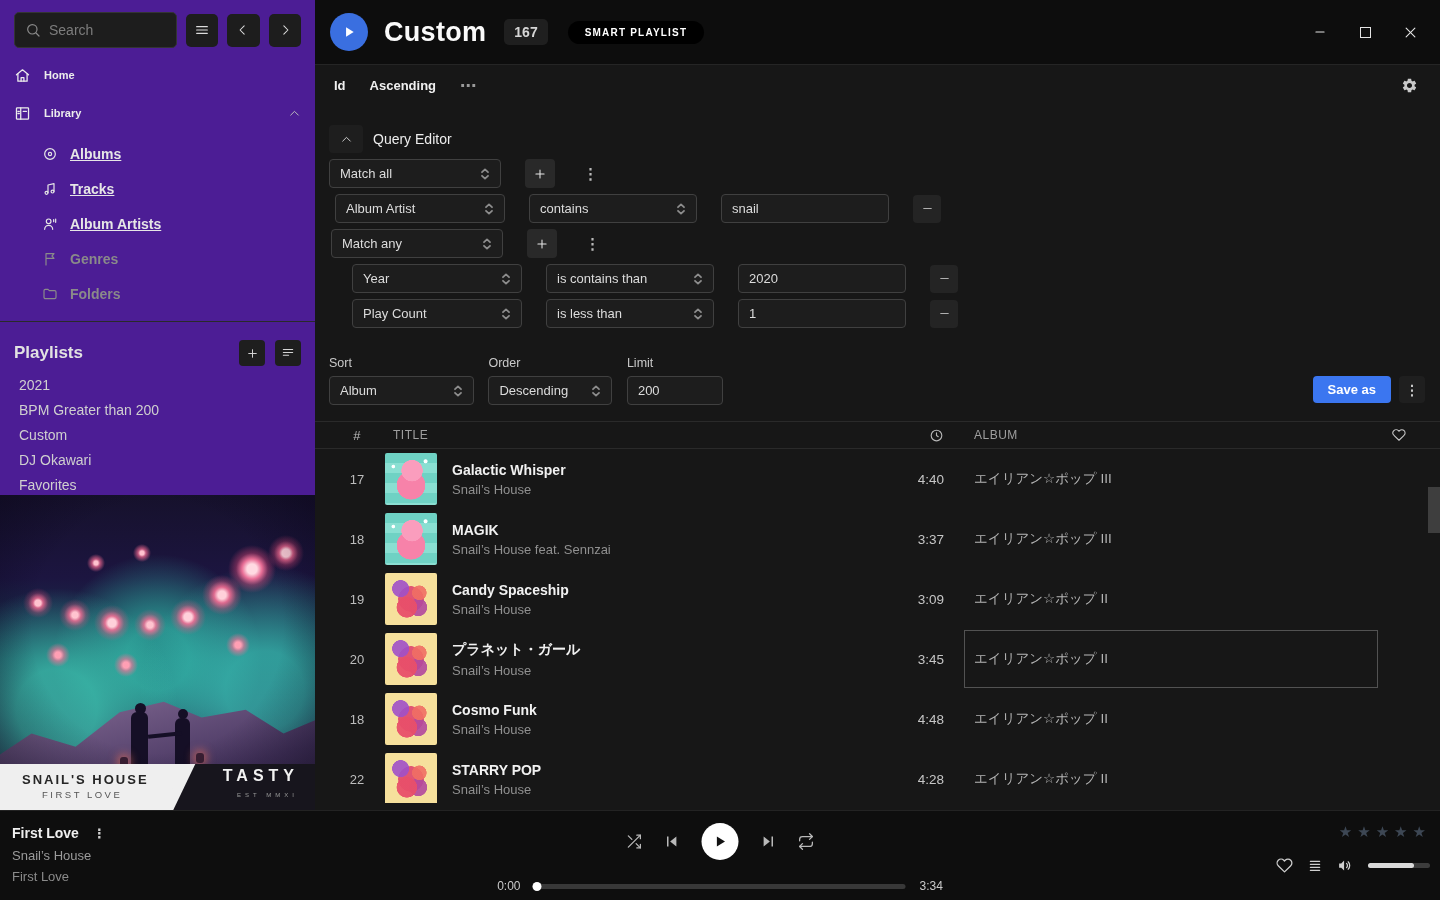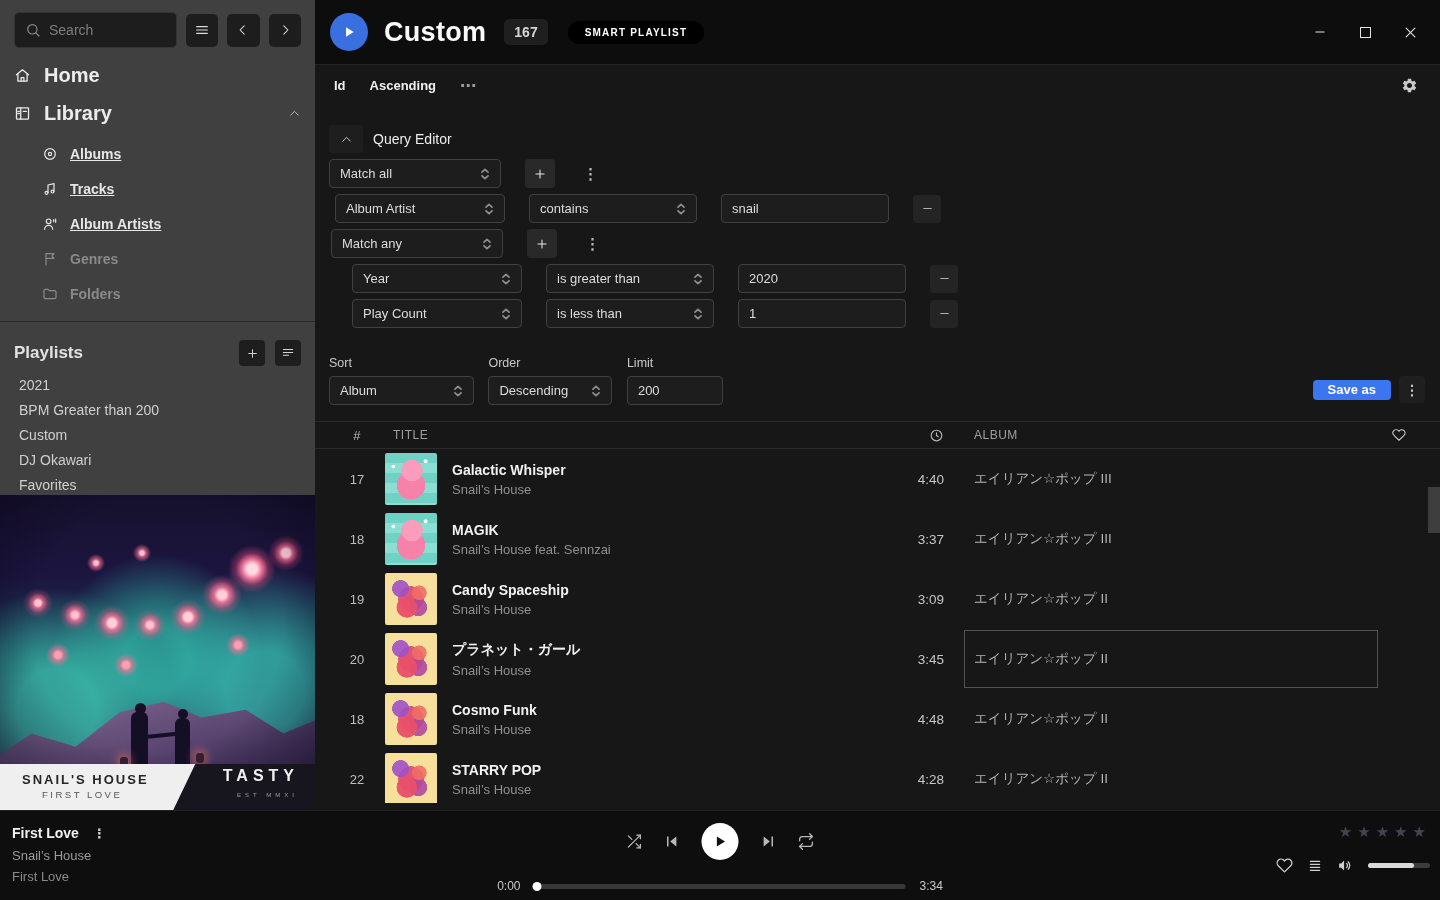--- a/index.html
+++ b/index.html
@@ -2,31 +2,31 @@
 <html><head>
 <meta charset="utf-8">
 <style>
   *{margin:0;padding:0;box-sizing:border-box;}
   html,body{width:1440px;height:900px;overflow:hidden;}
   body{background:#161616;font-family:"Liberation Sans","DejaVu Sans",sans-serif;color:#e8e8e8;}
   svg{display:block;}
   .ic{stroke:currentColor;fill:none;stroke-width:1.8;stroke-linecap:round;stroke-linejoin:round;}
 
   
-  .sidebar{position:absolute;left:0;top:0;width:315px;height:810px;background:#404040;}
+  .sidebar{position:absolute;left:0;top:0;width:315px;height:810px;background:#4c1d95;}
   .main{position:absolute;left:315px;top:0;width:1125px;height:810px;background:#171717;}
   .playerbar{position:absolute;left:0;top:810px;width:1440px;height:90px;background:#0e0e0e;border-top:1px solid #232323;}
 
   
   .sb-top{display:flex;gap:9px;padding:12px 14px 8px 14px;align-items:center;}
   .search-box{width:163px;height:36px;background:#1d1d1d;border:1px solid #343434;border-radius:5px;display:flex;align-items:center;padding:0 10px;gap:8px;color:#8a8a8a;}
   .search-box input{flex:1;min-width:0;background:transparent;border:none;outline:none;color:#d9d9d9;font-size:14px;font-family:inherit;}
   .search-box input::placeholder{color:#7d7d7d;}
   .sq-btn{width:33px;height:33px;background:#1d1d1d;border:none;border-radius:5px;color:#dcdcdc;display:flex;align-items:center;justify-content:center;cursor:pointer;}
-  .nav-item{height:38px;display:flex;align-items:center;gap:13px;padding:0 14px;color:#ececec;font-weight:700;font-size:20px;cursor:pointer;}
+  .nav-item{height:38px;display:flex;align-items:center;gap:13px;padding:0 14px;color:#ececec;font-weight:700;font-size:11px;cursor:pointer;}
   .nav-item .chev-end{margin-left:auto;color:#bdbdbd;}
   .sub-list{margin-top:4px;}
   .sub-item{height:35px;display:flex;align-items:center;gap:12px;padding-left:42px;font-weight:700;font-size:14px;cursor:pointer;}
   .sub-item.on{color:#e6e6e6;text-decoration:underline;}
   .sub-item.off{color:#8a8a8a;}
   .sb-divider{height:1px;background:#2a2a2a;margin-top:10px;}
   .pl-head{display:flex;align-items:center;margin:18px 14px 6px 14px;gap:10px;}
   .pl-title{font-size:17px;font-weight:700;color:#e2e2e2;flex:1;}
   .pl-btn{width:26px;height:26px;background:#1e1e1e;border:none;border-radius:4px;color:#d6d6d6;display:flex;align-items:center;justify-content:center;cursor:pointer;}
   .pl-item{height:25px;display:flex;align-items:center;padding-left:19px;font-size:14px;color:#cfcfcf;cursor:pointer;}
@@ -98,21 +98,21 @@
   .q-kebab{background:none;border:none;color:#b9b9b9;font-size:15px;font-weight:700;cursor:pointer;padding:0 4px;}
   .q-minus{width:28px;height:28px;background:#242424;border:none;border-radius:4px;color:#b3b3b3;display:flex;align-items:center;justify-content:center;cursor:pointer;}
   .w-group{width:172px;} .w-field{width:170px;} .w-op{width:168px;} .w-val{width:168px;}
   .ind-1{margin-left:6px;} .ind-2{margin-left:2px;} .ind-3{margin-left:23px;}
 
   .sort-row{position:relative;margin-top:28px;padding-left:14px;height:48px;}
   .sr-block{display:inline-block;vertical-align:top;margin-right:10px;}
   .sr-label{font-size:12.5px;color:#c9c9c9;margin-bottom:6px;}
   .w-sort{width:145px;} .w-order{width:124px;} .w-limit{width:96px;}
   .save-group{position:absolute;right:15px;bottom:1px;display:flex;gap:8px;align-items:center;}
-  .save-btn{height:20px;padding:0 15px;background:#3b76f0;color:#fff;border:none;border-radius:4px;font-size:13px;font-weight:700;cursor:pointer;font-family:inherit;}
+  .save-btn{height:27px;padding:0 15px;background:#3b76f0;color:#fff;border:none;border-radius:4px;font-size:13px;font-weight:700;cursor:pointer;font-family:inherit;}
   .save-kebab{width:26px;height:27px;background:#1f1f1f;border:none;border-radius:4px;color:#c9c9c9;font-size:14px;font-weight:700;cursor:pointer;}
 
   
   .track-table{margin-top:17px;height:382px;overflow:hidden;position:relative;}
   .t-head{height:28px;display:flex;align-items:center;border-top:1px solid #2a2a2a;border-bottom:1px solid #2a2a2a;color:#9f9f9f;font-size:12px;letter-spacing:.5px;padding:0 26px 0 14px;}
   .t-row{height:60px;display:flex;align-items:center;padding:0 26px 0 14px;cursor:pointer;}
   .c-num{width:56px;text-align:center;color:#bdbdbd;font-size:13px;}
   .c-art{width:62px;}
   .c-title{flex:1;min-width:0;padding-left:5px;}
   .c-dur{width:85px;text-align:right;color:#c6c6c6;font-size:13.5px;}
@@ -462,21 +462,21 @@
       <div class="qsel w-field">
         <span>Year</span>
         <span class="ud">
             <svg class="ic" width="10" height="14" viewBox="0 0 10 14">
               <path d="M2 5.2 5 2.4l3 2.8"></path>
               <path d="M2 8.8l3 2.8 3-2.8"></path>
             </svg>
           </span>
       </div>
       <div class="qsel w-op">
-        <span>is greater than</span>
+        <span>is contains than</span>
         <span class="ud">
             <svg class="ic" width="10" height="14" viewBox="0 0 10 14">
               <path d="M2 5.2 5 2.4l3 2.8"></path>
               <path d="M2 8.8l3 2.8 3-2.8"></path>
             </svg>
           </span>
       </div>
       <input class="q-input w-val" value="2020" style="">
       <button class="q-minus">
         <span>

